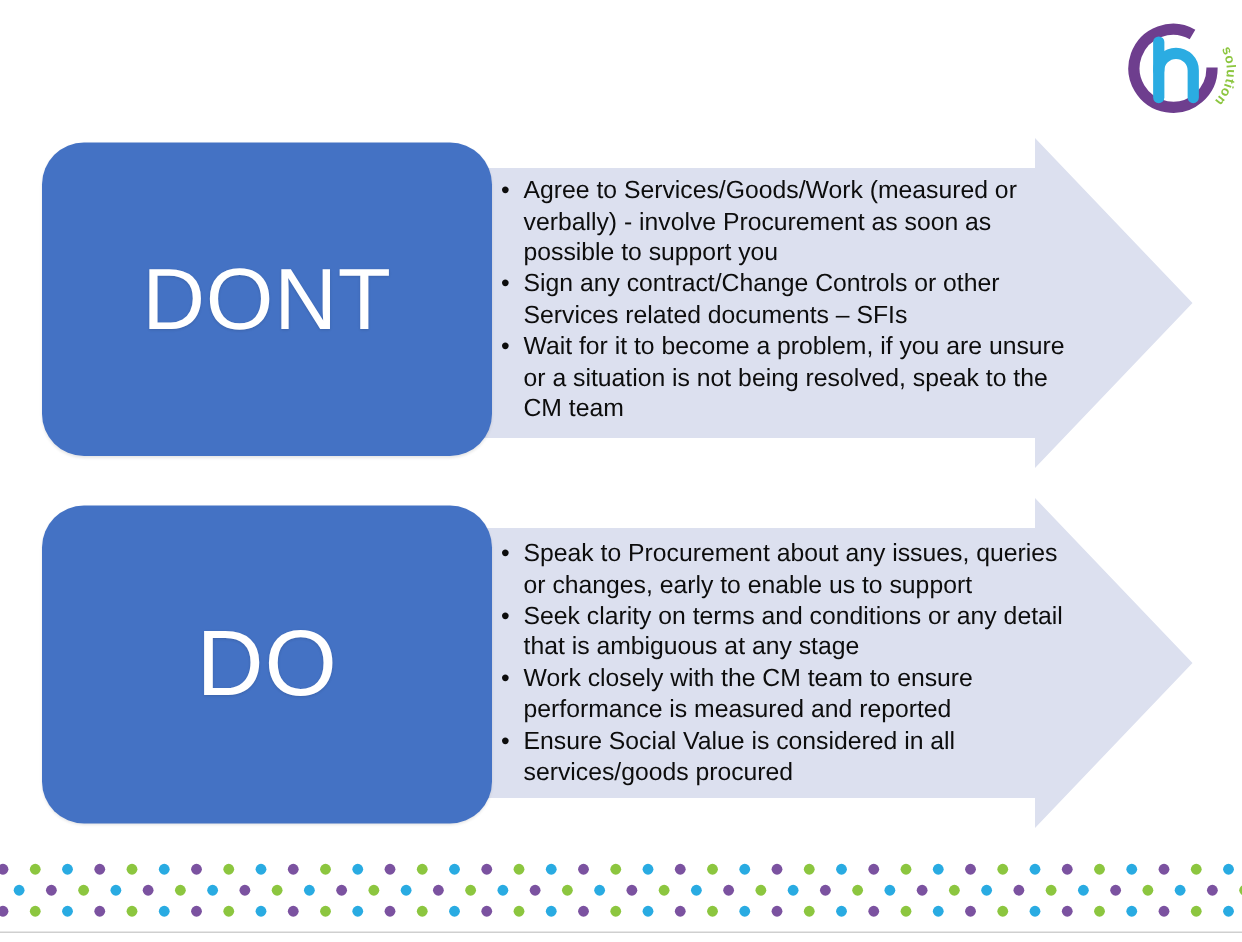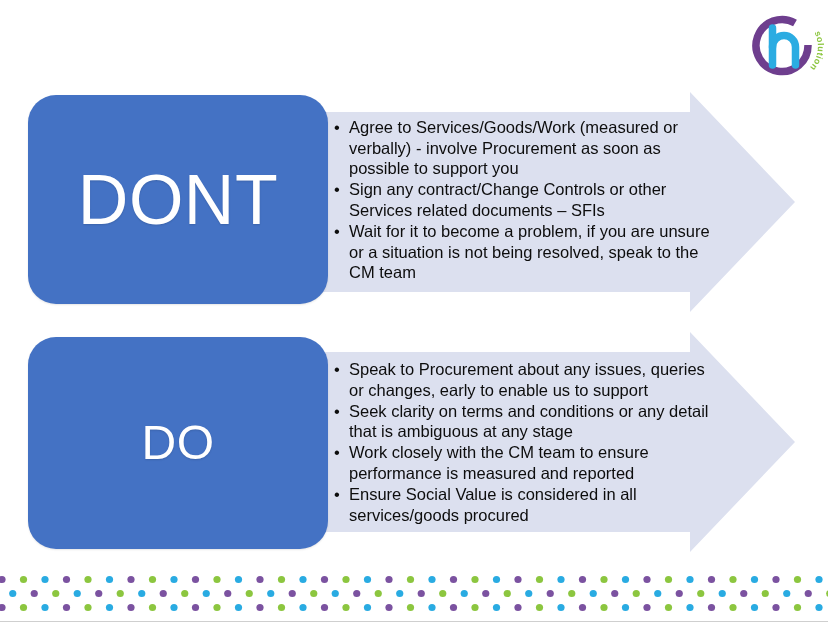--- a/index.html
+++ b/index.html
@@ -57,22 +57,22 @@
   }
   .label-box-text {
     color: #ffffff;
     font-family: "Liberation Sans", sans-serif;
     font-weight: 400;
     letter-spacing: 0.5px;
     line-height: 1;
     white-space: nowrap;
     text-shadow: 0 1px 2px rgba(0,0,0,0.13);
   }
-  .label-dont .label-box-text { font-size: 70px; }
-  .label-do   .label-box-text { font-size: 48px; }
+  .label-dont .label-box-text { font-size: 58px; }
+  .label-do   .label-box-text { font-size: 62px; }
 
   
   .bullets {
     position: absolute;
     margin: 0;
     padding: 0;
     list-style: none;
     color: #0d0d0d;
     font-family: "Liberation Sans", sans-serif;
     font-size: 16.5px;

